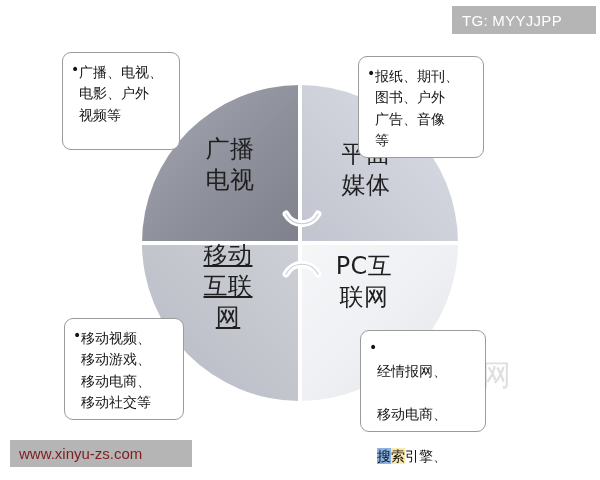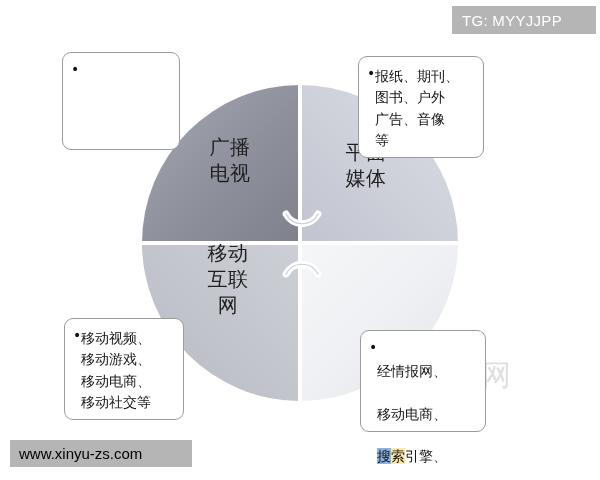--- a/index.html
+++ b/index.html
@@ -39,21 +39,21 @@
   }
 
   
   .site-band {
     position: absolute;
     left: 10px;
     top: 440px;
     width: 182px;
     height: 27px;
     background: #b5b5b5;
-    color: #000000;
+    color: #7f1d1d;
     font-size: 15px;
     display: flex;
     align-items: center;
     padding-left: 9px;
     box-sizing: border-box;
   }
 
   
   .ghost-watermark {
     position: absolute;
@@ -118,29 +118,29 @@
     border-radius: 0 0 158px 0;
     background: linear-gradient(315deg, #e2e4ea 0%, #eef0f3 50%, #f5f6f8 100%);
     border-left: 2px solid #ffffff;
     border-top: 2px solid #ffffff;
   }
 
   .quad-label {
     position: absolute;
     color: #1f1f1f;
     font-family: "DejaVu Sans", "Liberation Sans", sans-serif;
-    font-size: 20px;
+    font-size: 24px;
     line-height: 1.30;
     text-align: center;
     white-space: pre-line;
     letter-spacing: 0.5px;
   }
   .lbl-tl { left: 182px; top: 134px; width: 96px; }
   .lbl-tr { left: 318px; top: 139px; width: 96px; }
-  .lbl-bl { left: 180px; top: 240px; width: 96px; }
+  .lbl-bl { left: 180px; top: 240px; width: 96px; text-decoration: underline; }
   .lbl-br { left: 316px; top: 251px; width: 96px; }
 
   
   .link-glyph {
     position: absolute;
     left: 278px;
     top: 196px;
     width: 48px;
     height: 96px;
     pointer-events: none;
@@ -199,30 +199,35 @@
     <div class="quad quad-br"></div>
   </div>
 
   <div class="quad-label lbl-tl">广播
 电视</div>
   <div class="quad-label lbl-tr">平面
 媒体</div>
   <div class="quad-label lbl-bl">移动
 互联
 网</div>
+  <div class="quad-label lbl-br">PC互
+联网</div>
 
   <svg class="link-glyph" viewBox="0 0 48 96">
     <path d="M8 18 A18 18 0 0 0 40 18" fill="none" stroke="#ffffff" stroke-width="7" stroke-linecap="round"></path>
     <path d="M8 18 A18 18 0 0 0 40 18" fill="none" stroke="#c9ccd4" stroke-width="1.2" stroke-linecap="round"></path>
     <path d="M8 78 A18 18 0 0 1 40 78" fill="none" stroke="#ffffff" stroke-width="7" stroke-linecap="round"></path>
     <path d="M8 78 A18 18 0 0 1 40 78" fill="none" stroke="#c9ccd4" stroke-width="1.2" stroke-linecap="round"></path>
   </svg>
 
   <div class="callout c-tl">
     <span class="bullet">•</span>
+    <span class="body">广播、电视、
+电影、户外
+视频等</span>
   </div>
 
   <div class="callout c-tr">
     <span class="bullet">•</span>
     <span class="body">报纸、期刊、
 图书、户外
 广告、音像
 等</span>
   </div>
 

